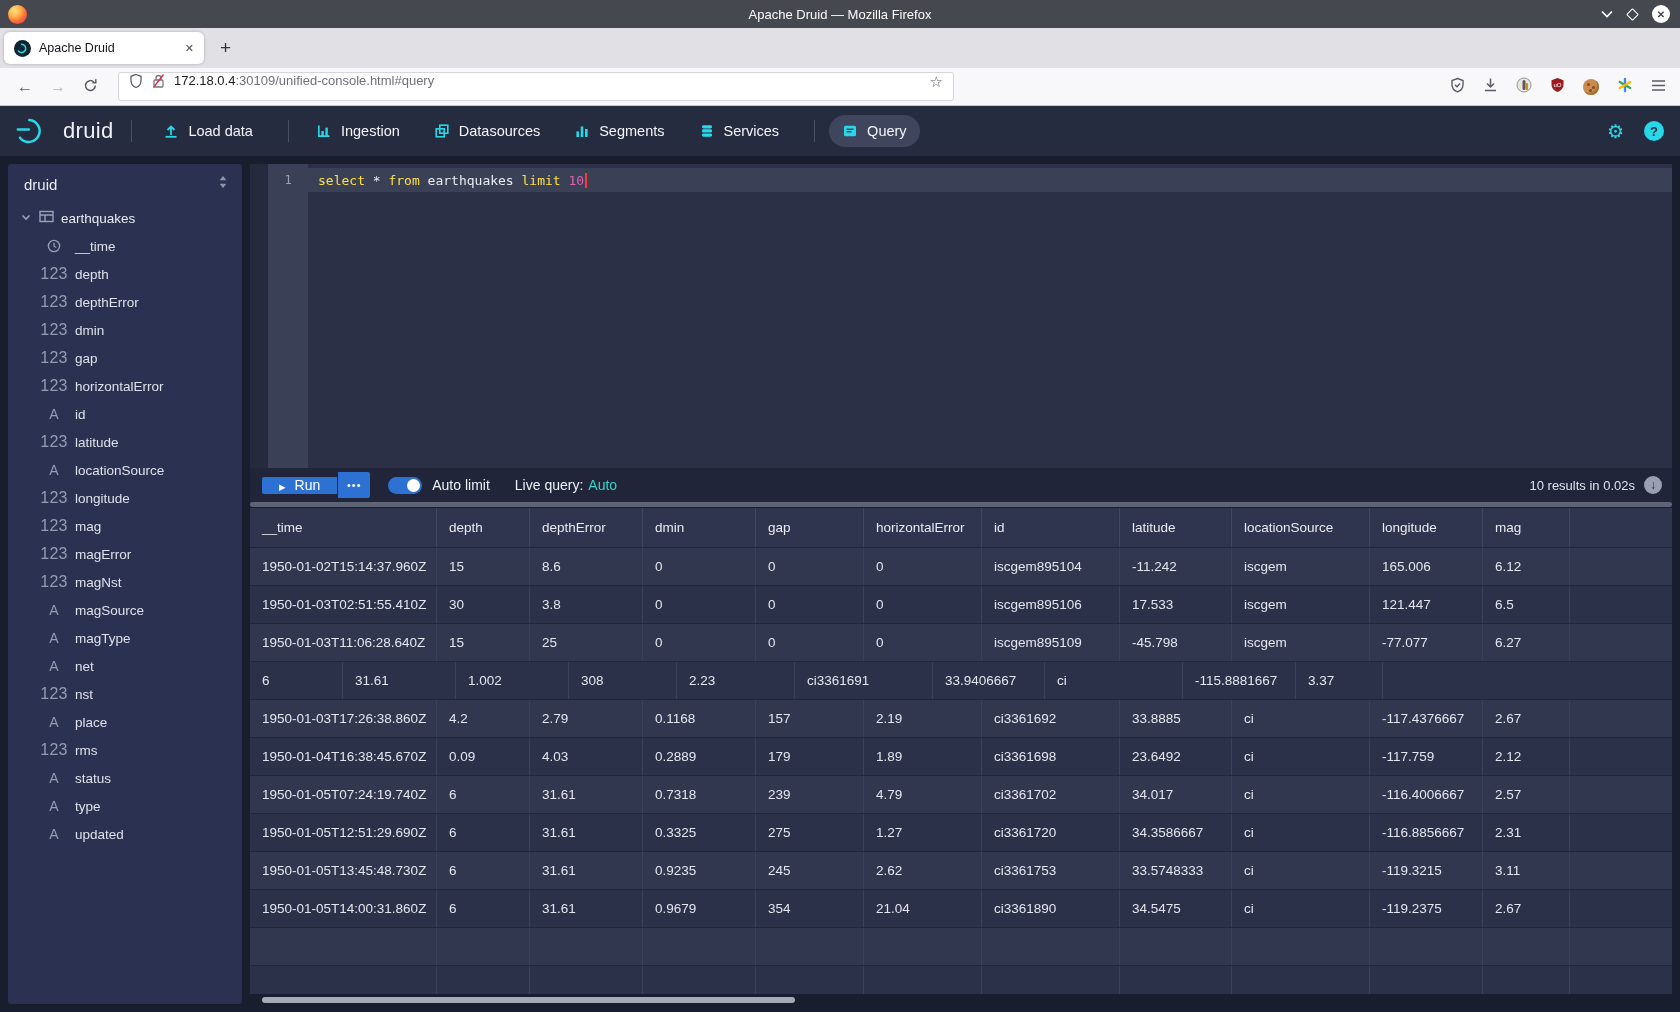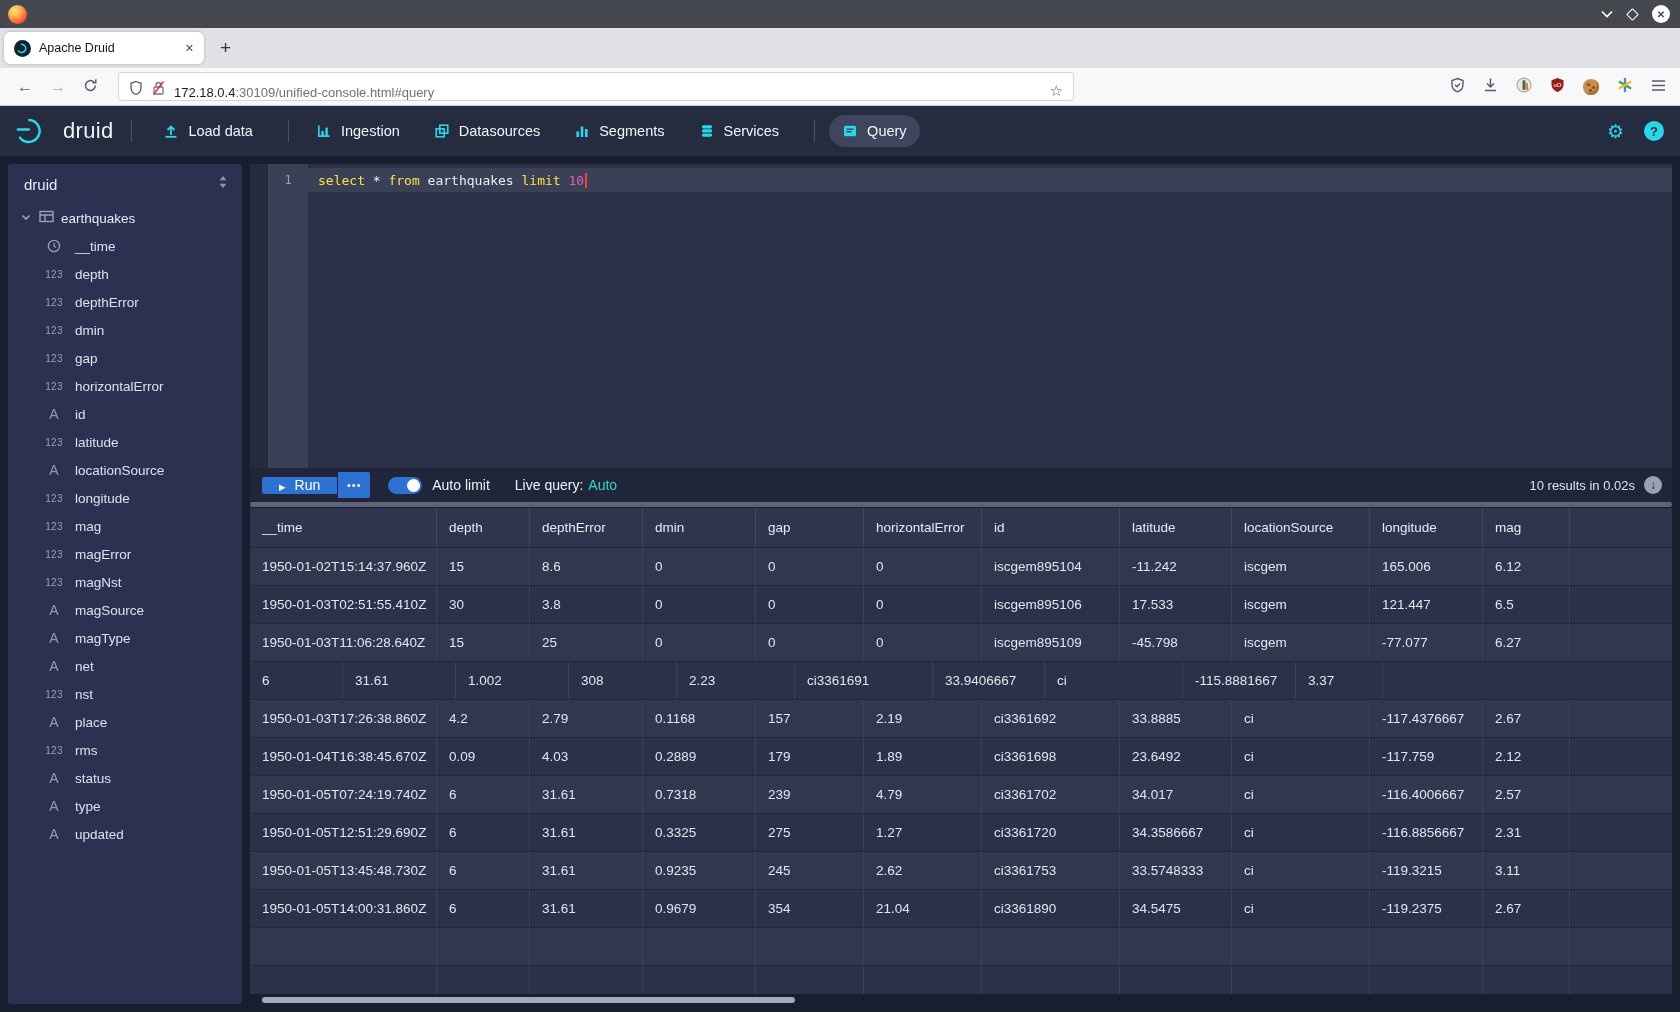--- a/index.html
+++ b/index.html
@@ -28,22 +28,22 @@
   .tab-close::before { content:'✕'; }
   .newtab { color:#35353c; font-size:19px; margin-left:16px; }
   .newtab::before { content:'+'; }
 
   
   .urlbar { height:38px; background:#f8f8fa; display:flex; align-items:center; border-bottom:1px solid #c9c9cf; }
   .nav-btn { color:#5b5b66; font-size:16px; margin-left:17px; line-height:1; }
   .icon-back::before { content:'←'; }
   .icon-fwd::before { content:'→'; }
   .nav-btn.disabled { color:#b4b4bc; }
-  .url-field { margin-left:20px; width:956px; height:29px; background:#fff; border:1px solid #d5d5db;
-    border-radius:3px; display:flex; align-items:flex-end; padding:0 10px; gap:9px; }
+  .url-field { margin-left:20px; width:836px; height:29px; background:#fff; border:1px solid #d5d5db;
+    border-radius:3px; display:flex; align-items:flex-start; padding:0 10px; gap:9px; }
   .url-text { font-size:13px; color:#70707a; white-space:nowrap; }
   .url-text .host { color:#1c1c21; }
   .star { margin-left:auto; color:#5b5b66; font-size:15px; }
   .star::before { content:'☆'; }
   .ext-icons { display:flex; align-items:center; gap:18px; margin-left:auto; margin-right:14px; }
   .cookie { width:16px; height:16px; border-radius:50%; background:#c98b4e;
     box-shadow:inset -2px -2px 0 #a96f35; position:relative; }
   .cookie::before { content:''; position:absolute; left:4px; top:4px; width:3px; height:3px;
     border-radius:50%; background:#7d4e1f; box-shadow:5px 3px 0 #7d4e1f, 2px 6px 0 #7d4e1f; }
 
@@ -72,21 +72,21 @@
   .sidebar { position:absolute; left:8px; top:8px; width:234px; bottom:8px; background:#2b3150;
     border-radius:3px; overflow:hidden; }
   .schema-row { display:flex; align-items:center; height:40px; padding:0 14px 0 16px; }
   .schema-name { font-size:15px; color:#e9ecf4; flex:1; }
   .tree-row { display:flex; align-items:center; height:28px; }
   .tr-table { padding-left:12px; gap:7px; }
   .tree-lbl { font-size:13.5px; color:#dde1ec; }
   .tr-table .tree-lbl { color:#e8ebf3; }
   .col-row { padding-left:34px; gap:9px; }
   .type-ic { width:24px; color:#959cb2; display:flex; justify-content:center; align-items:center; flex:none; }
-  .t-num { font-size:10px; letter-spacing:.3px; }
+  .t-num { font-size:16px; letter-spacing:.3px; }
   .t-str { font-size:14px; }
 
   
   .content { position:absolute; left:250px; top:8px; right:8px; bottom:8px; display:flex; flex-direction:column; }
 
   
   .editor { height:304px; display:flex; background:#2b3046; }
   .ed-strip { width:18px; background:#252a3c; }
   .ed-gutter { width:40px; background:#3a4156; color:#9aa1b6; font-family:"DejaVu Sans Mono", monospace;
     font-size:12px; text-align:center; padding-top:9px; }
@@ -129,20 +129,21 @@
   .td { display:flex; align-items:center; padding-left:12px; border-right:1px solid #3a4158; color:#e2e6ef; }
   .filler { flex:1; border-right:none; }
   .hscroll-thumb { position:absolute; bottom:1px; left:12px; width:533px; height:6px;
     border-radius:3px; background:#a5aab8; }
 </style>
 </head>
 <body>
 
 <div class="titlebar">
   <div class="fx-logo"></div>
+  <div class="win-title">Apache Druid — Mozilla Firefox</div>
   <div class="win-controls">
     <span><svg width="12" height="9">
           <path d="M1 1.5l5 5 5-5" stroke="#fff" stroke-width="1.6" fill="none"></path>
         </svg></span>
     <span class="wc-max"></span>
     <span class="wc-close"></span>
   </div>
 </div>
 
 <div class="tabbar">

